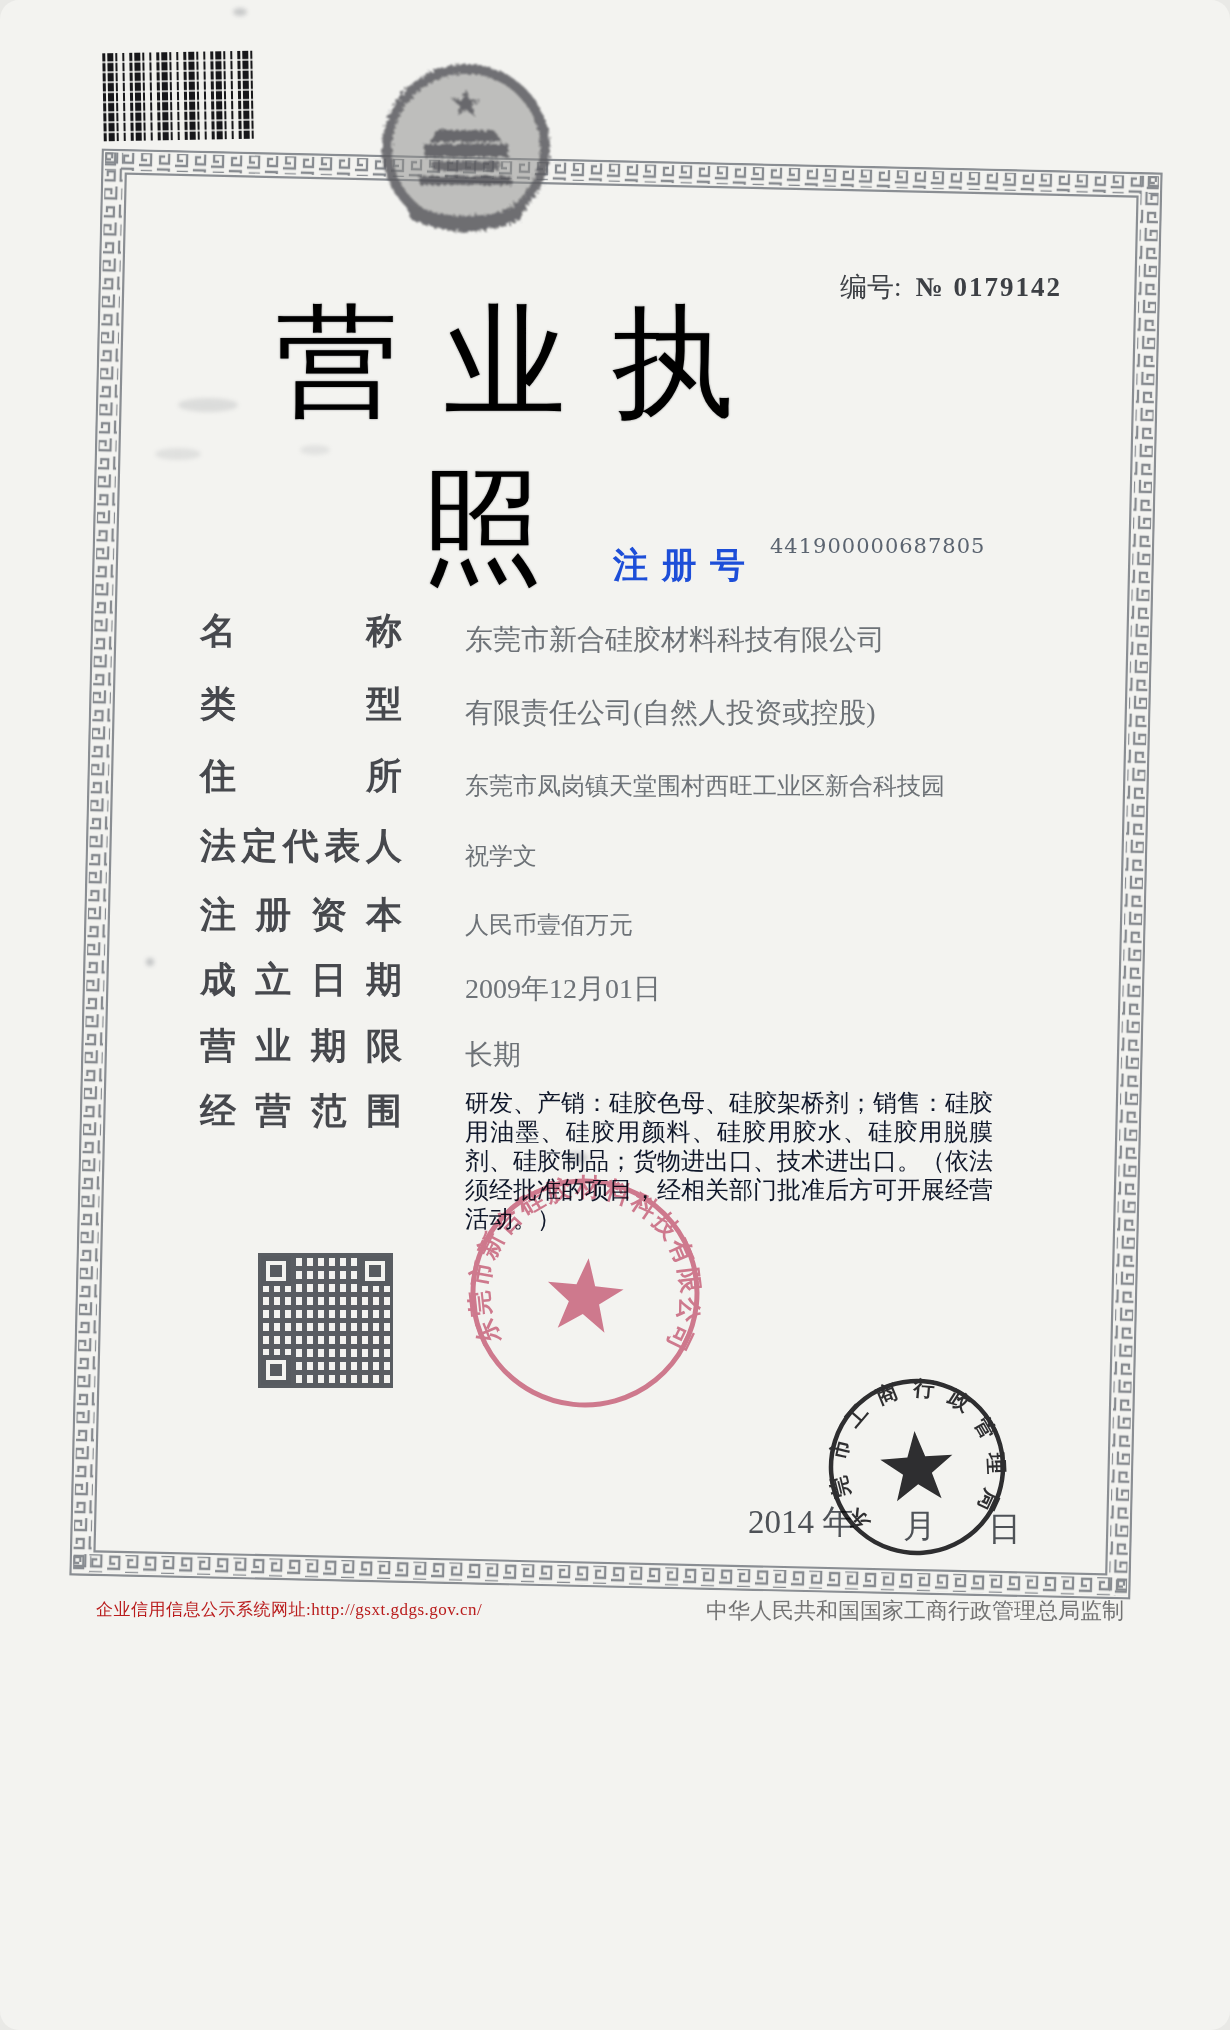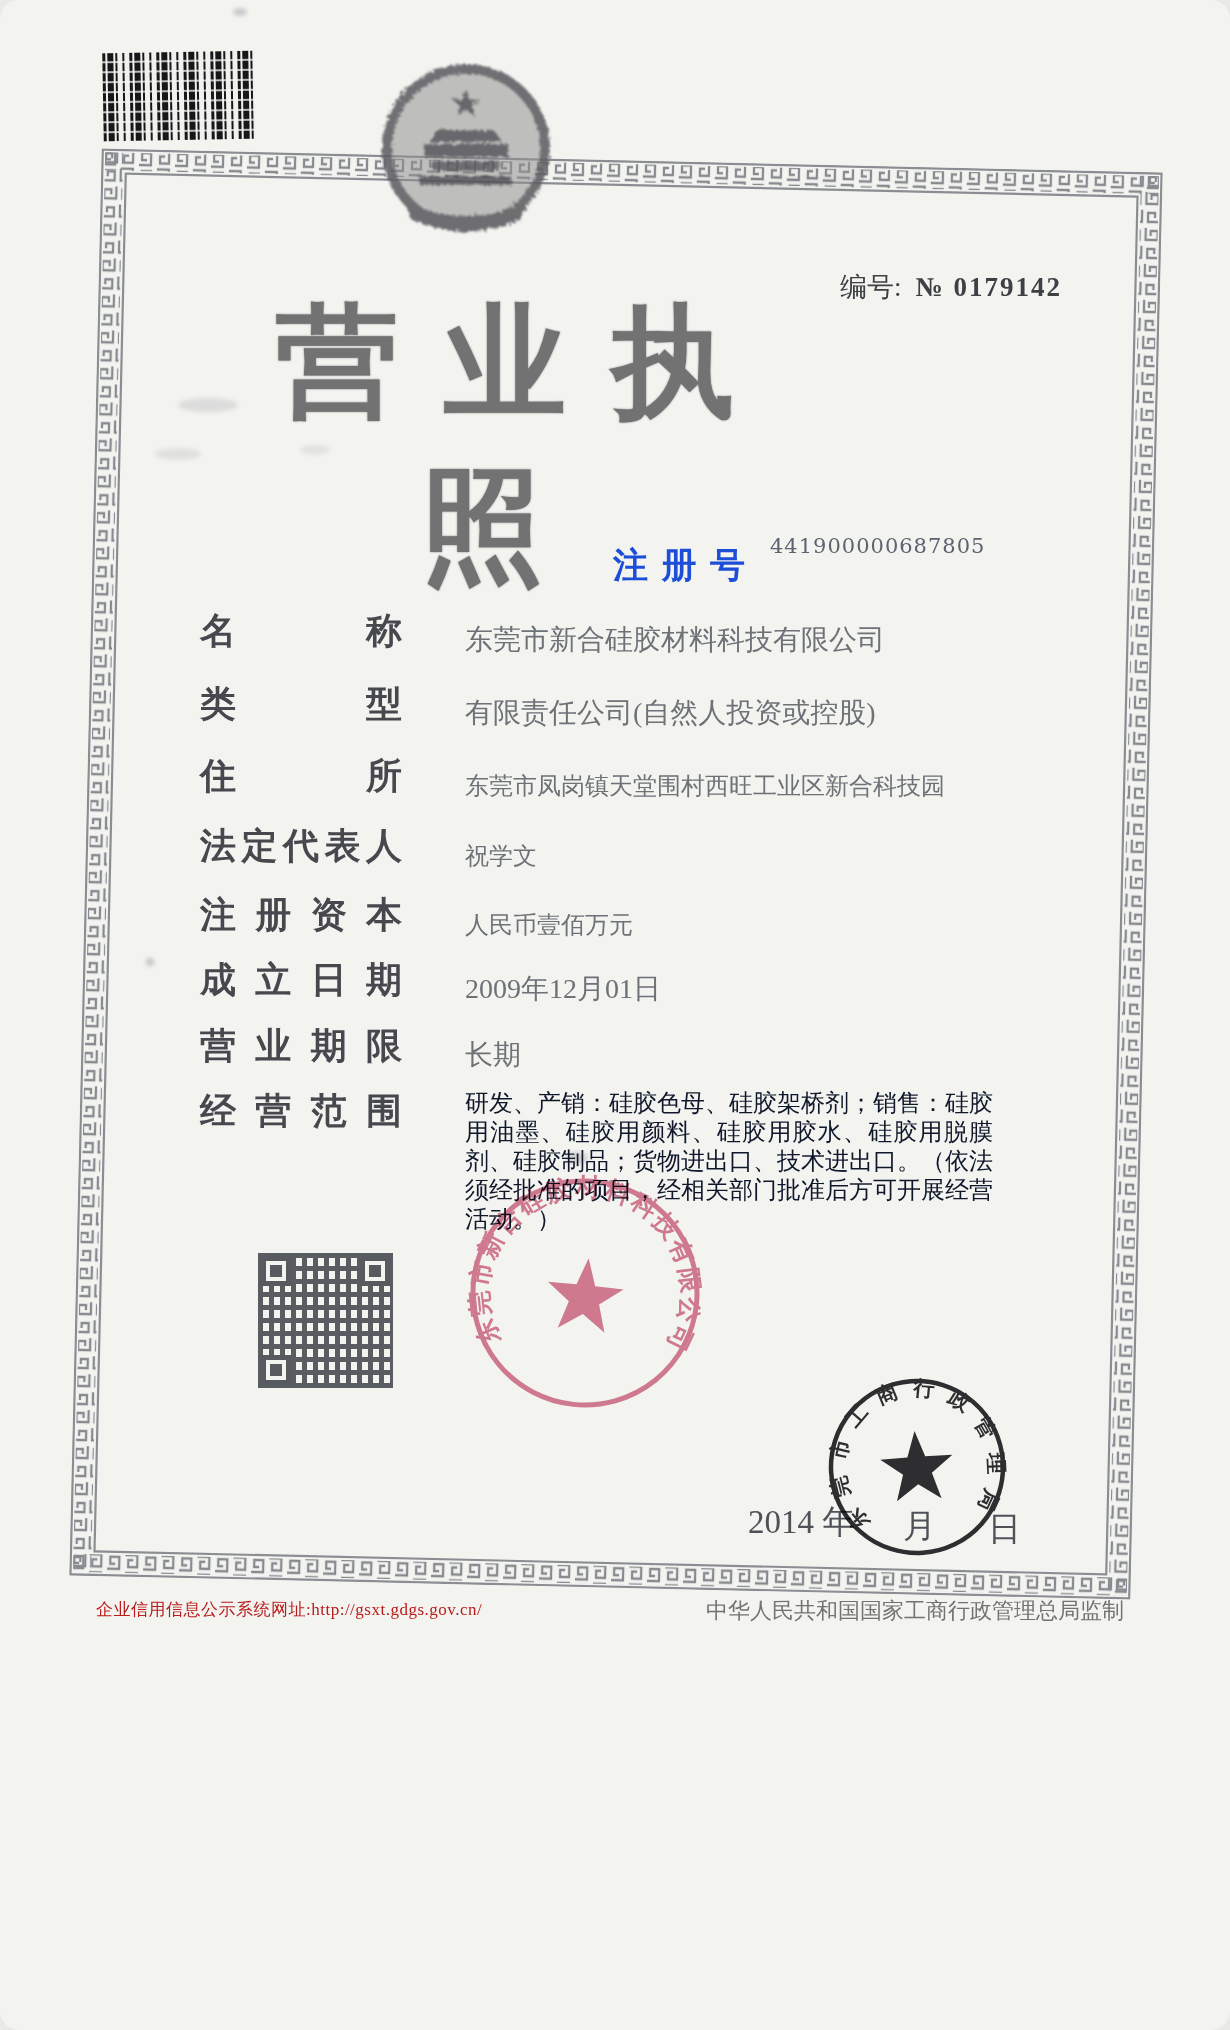--- a/index.html
+++ b/index.html
@@ -19,22 +19,22 @@
     filter:blur(.3px);}
 
   
   .emblem{left:378px;top:56px;z-index:4;}
 
   
   .serial{left:840px;top:256px;z-index:3;font-size:27px;color:#3d4045;display:flex;gap:14px;align-items:baseline;}
   .serial .no{font-weight:bold;letter-spacing:2px;font-family:Liberation Serif, serif;margin-top:16px;}
 
   
-  .title{left:175px;top:282px;width:660px;z-index:3;text-align:center;font-size:122px;font-weight:bold;
-         letter-spacing:46px;text-indent:46px;color:#737373;text-shadow:0 0 2px rgba(55,55,60,.65);
+  .title{left:175px;top:282px;width:660px;z-index:3;text-align:center;font-size:122px;font-weight:normal;
+         letter-spacing:46px;text-indent:46px;color:#000000;text-shadow:0 0 2px rgba(55,55,60,.65);
          filter:contrast(1.05);}
 
   
   .regline{left:613px;top:530px;z-index:3;}
   .reglabel{position:absolute;left:0;top:12px;width:132px;font-size:35px;font-weight:600;color:#1d4ed8;
             text-align:justify;text-align-last:justify;}
   .regno{position:absolute;left:157px;top:4px;font-size:21px;letter-spacing:1px;color:#5b6470;
          font-family:"DejaVu Serif",serif;}
 
   

